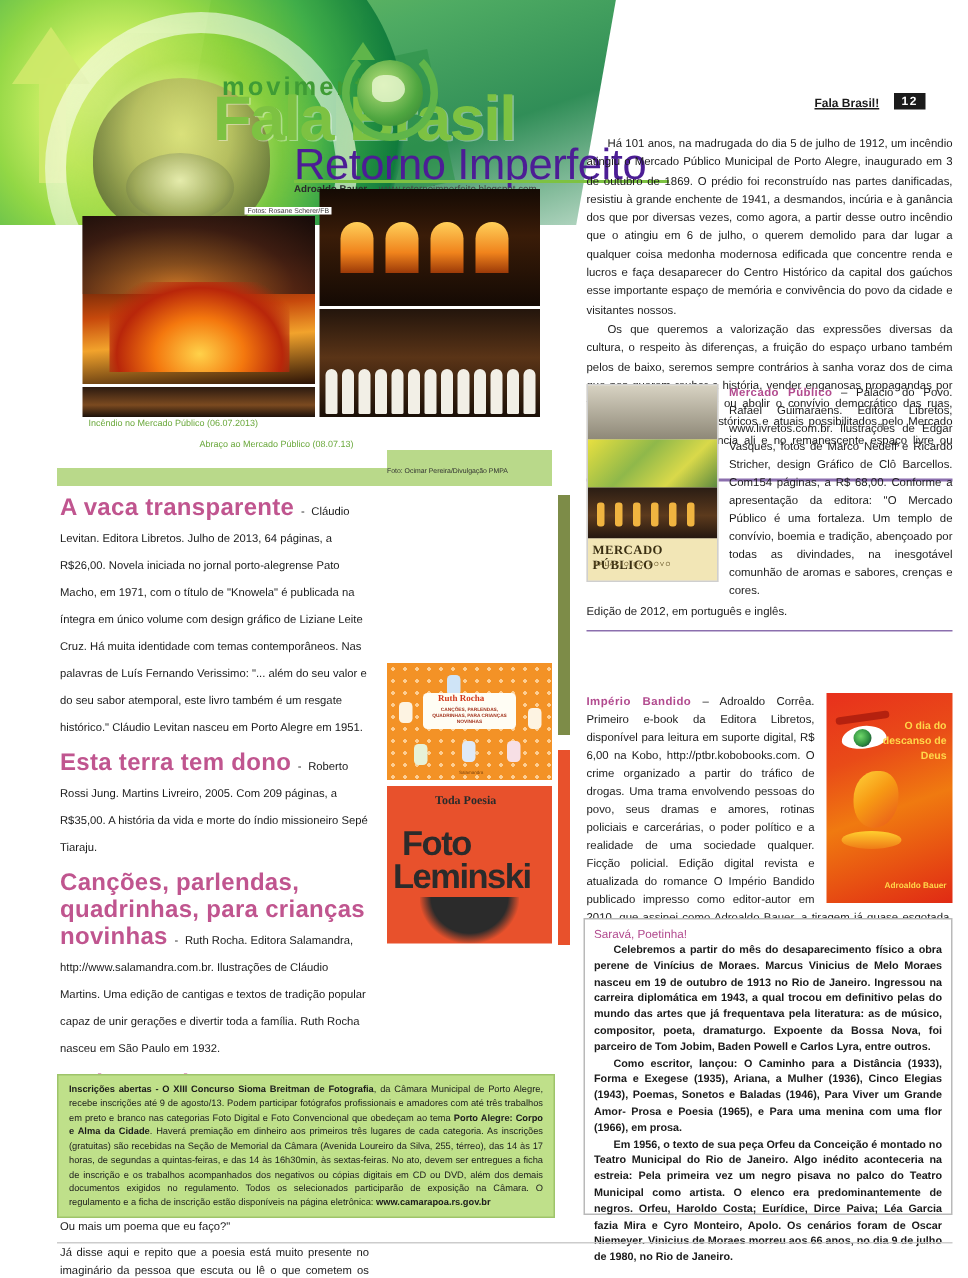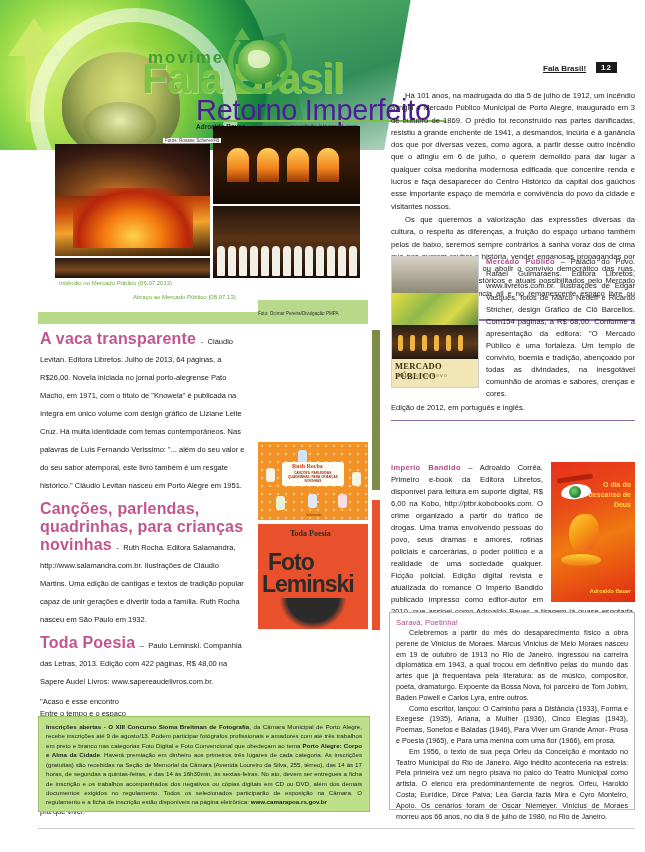--- a/index.html
+++ b/index.html
@@ -110,21 +110,21 @@
   .ib-cover .ct{position:absolute;right:4px;top:18px;width:46px;text-align:right;
     font-size:7px;line-height:1.45;color:#ffd84a;font-weight:bold;}
   .ib-cover .cauth{position:absolute;right:4px;bottom:8px;font-size:5.5px;color:#ffd84a;font-weight:bold;}
   .ib-title{color:#b24b8f;font-weight:bold;letter-spacing:.3px;}
   .ib-text{font-size:7.6px;line-height:1.58;color:#1a1a1a;text-align:justify;}
 
   
   .sv-box{position:absolute;left:389px;top:612px;width:246px;height:198px;
     border:1px solid #b9b9b9;background:#fff;padding:5px 6px;box-sizing:border-box;}
   .sv-title{font-size:7.8px;font-weight:normal;color:#b24b8f;margin-bottom:1px;}
-  .sv-text{font-size:7.2px;line-height:1.5;color:#1a1a1a;text-align:justify;text-indent:13px;margin:0;}
+  .sv-text{font-size:7.2px;line-height:1.5;color:#1a1a1a;text-align:justify;text-indent:13px;margin:0;font-weight:bold;}
 
   
   .photoblock{position:absolute;left:55px;top:126px;width:305px;height:182px;}
   .ph-credit-top{position:absolute;left:108px;top:12px;font-size:4.6px;color:#3a3a3a;background:#fff;padding:0 2px;z-index:5;}
   .pa{position:absolute;left:0px;top:18px;width:155px;height:112px;overflow:hidden;
     background:linear-gradient(175deg,#1b0d06 0%,#4a1a07 30%,#c7490c 55%,#f2a32c 72%,#2a1206 100%);}
   .pa .fire{position:absolute;left:18px;top:44px;width:120px;height:60px;
     background:radial-gradient(ellipse at 50% 80%,#ffd24a 0%,#f4780e 35%,#b8260a 65%,rgba(0,0,0,0) 85%);}
   .pa .smoke{position:absolute;left:0;top:0;width:100%;height:52px;
     background:radial-gradient(ellipse at 40% 90%,rgba(255,170,60,.55) 0%,rgba(60,30,20,.8) 60%,rgba(20,10,8,.95) 100%);}
@@ -338,20 +338,25 @@
   <div class="greenbar"></div>
 
   <div class="lcol">
 
     <div class="lbook">
       <span class="lb-title lb-pink">A vaca transparente</span>
       <span class="lb-text">-</span>
       <span class="lb-text">Cláudio Levitan.  Editora Libretos. Julho de 2013, 64 páginas, a R$26,00. Novela iniciada no jornal porto-alegrense Pato Macho, em 1971, com o título de "Knowela" é publicada na íntegra em único volume com design gráfico de Liziane Leite Cruz. Há muita identidade com temas contemporâneos. Nas palavras de Luís Fernando Verissimo: "... além do seu valor e do seu sabor atemporal, este livro também é um resgate histórico." Cláudio Levitan nasceu em Porto Alegre em 1951.</span>
     </div>
 
+    <div class="lbook">
+      <span class="lb-title lb-pink">Esta terra tem dono</span>
+      <span class="lb-text">-</span>
+      <span class="lb-text">Roberto Rossi Jung. Martins Livreiro, 2005. Com 209 páginas, a R$35,00. A história da vida e morte do índio missioneiro Sepé Tiaraju.</span>
+    </div>
 
     <div class="lbook">
       <span class="lb-title lb-pink">Canções, parlendas, quadrinhas, para crianças novinhas</span>
       <span class="lb-text">-</span>
       <span class="lb-text">Ruth Rocha. Editora Salamandra, http://www.salamandra.com.br. Ilustrações de Cláudio Martins. Uma edição de cantigas e textos de tradição popular capaz de unir gerações e divertir toda a família.  Ruth Rocha nasceu em São Paulo em 1932.</span>
     </div>
 
     <div class="lbook">
       <span class="lb-title lb-pink">Toda Poesia</span>
       <span class="lb-text">–</span>

